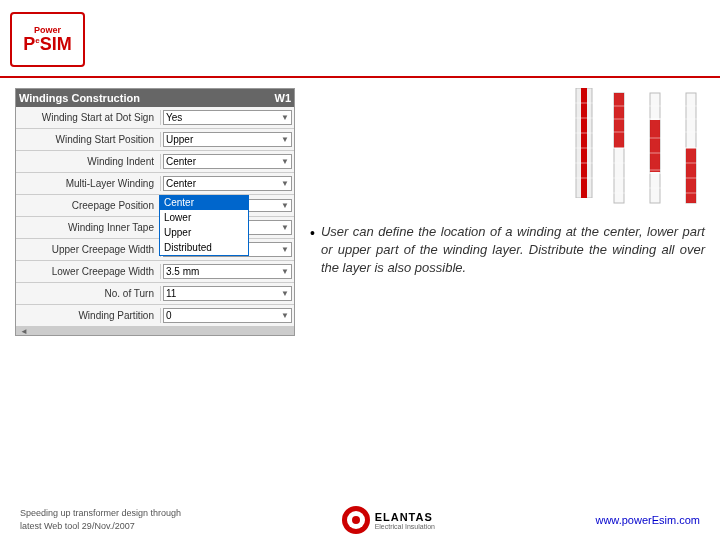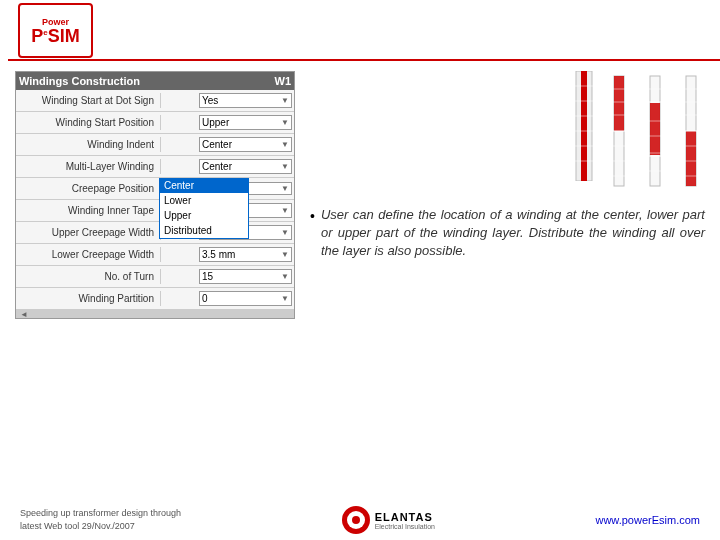--- a/index.html
+++ b/index.html
@@ -11,22 +11,21 @@
       overflow: hidden;
       position: relative;
     }
 
     
     .header {
       display: flex;
       align-items: center;
       padding: 10px 20px 8px 10px;
       border-bottom: 2px solid #cc0000;
-      height: 61px;
-      margin-left: 8px;
+      height: 78px;
     }
     .logo-box {
       width: 75px;
       height: 55px;
       border: 2px solid #cc0000;
       border-radius: 4px;
       display: flex;
       align-items: center;
       justify-content: center;
       margin-right: 20px;
@@ -109,21 +108,20 @@
       font-size: 10px;
       flex-shrink: 0;
       border-right: 1px solid #ccc;
     }
 
     .form-value {
       flex: 1;
       padding: 2px 2px;
       display: flex;
       align-items: center;
-      margin-left: 36px;
     }
 
     .form-select {
       background: #fff;
       border: 1px solid #999;
       font-size: 10px;
       width: 100%;
       padding: 1px 2px;
       display: flex;
       justify-content: space-between;
@@ -405,21 +403,21 @@
             <span>3.5 mm</span>
             <span class="select-arrow">▼</span>
           </div>
         </div>
       </div>
 
       <div class="form-row">
         <div class="form-label">No. of Turn</div>
         <div class="form-value">
           <div class="form-select">
-            <span>15</span>
+            <span>11</span>
             <span class="select-arrow">▼</span>
           </div>
         </div>
       </div>
 
       <div class="form-row">
         <div class="form-label">Winding Partition</div>
         <div class="form-value">
           <div class="form-select">
             <span>0</span>

